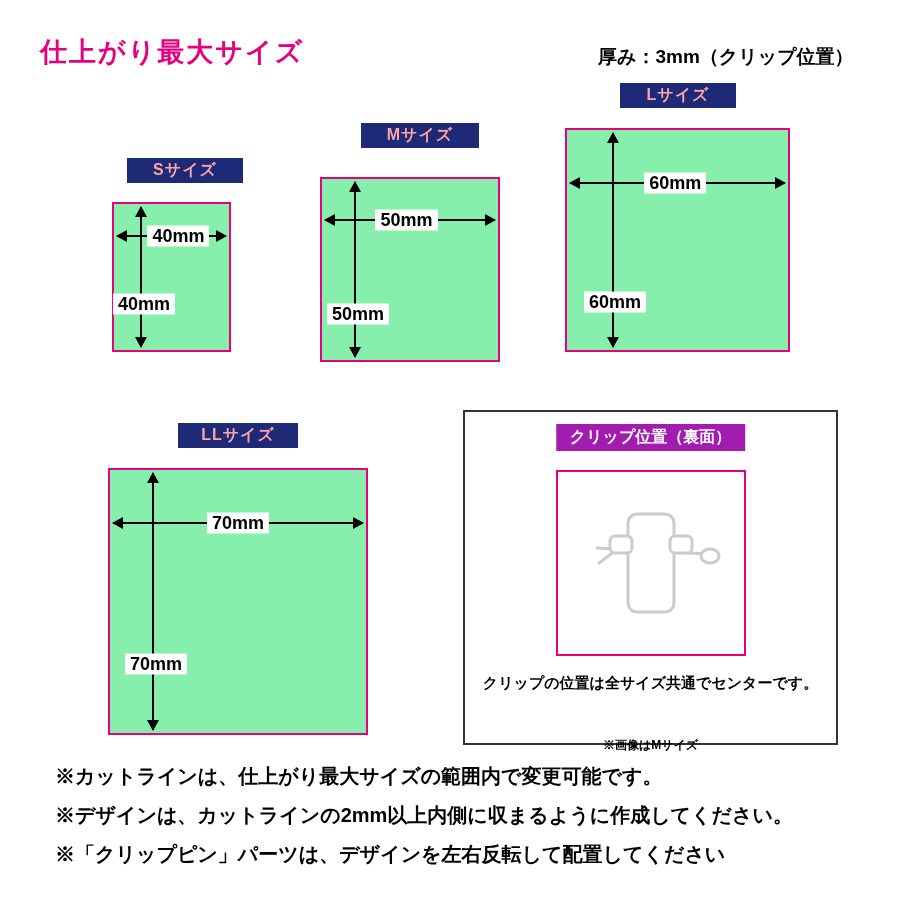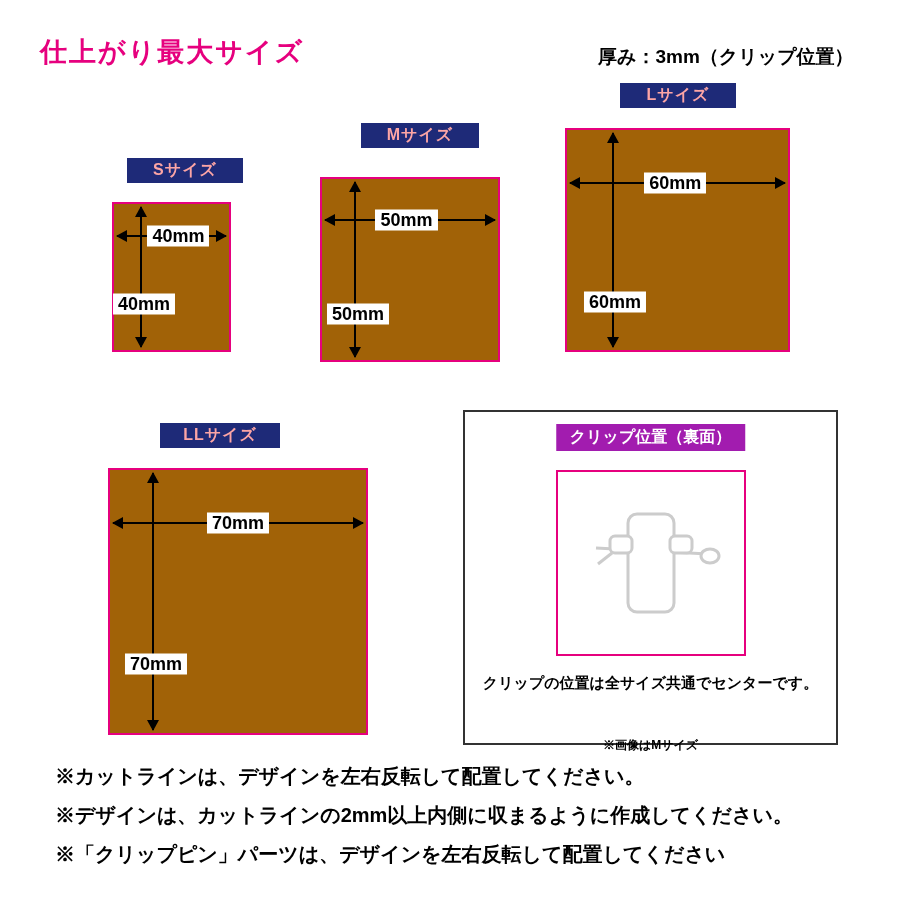--- a/index.html
+++ b/index.html
@@ -33,21 +33,21 @@
     font-size:16px;
     font-weight:bold;
     display:flex;
     align-items:center;
     justify-content:center;
     letter-spacing:1px;
   }
   .size-square {
     position:absolute;
     border:2px solid #e6007e;
-    background:#a16207;
+    background:#86efac;
   }
 
   .arrow-h { position:absolute; height:2px; background:#000; }
   .arrow-h::before {
     content:""; position:absolute; left:-1px; top:50%; transform:translateY(-50%);
     width:0; height:0;
     border-top:6px solid transparent; border-bottom:6px solid transparent;
     border-right:11px solid #000;
   }
   .arrow-h::after {
@@ -155,21 +155,21 @@
 </div>
 
 <div class="size-label" style="left:620px; top:83px; width:116px; height:25px;">Lサイズ</div>
 <div class="size-square" style="left:565px; top:128px; width:225px; height:224px;">
   <div class="arrow-h" style="top:52px; left:3px; right:3px;"></div>
   <div class="arrow-v" style="left:45px; top:3px; bottom:3px;"></div>
   <span class="dim" style="left:49%; top:53px;">60mm</span>
   <span class="dim" style="left:48px; top:172px;">60mm</span>
 </div>
 
-<div class="size-label" style="left:160px; top:423px; width:120px; height:25px;">LLサイズ</div>
+<div class="size-label" style="left:178px; top:423px; width:120px; height:25px;">LLサイズ</div>
 <div class="size-square" style="left:108px; top:468px; width:260px; height:267px;">
   <div class="arrow-h" style="top:52px; left:3px; right:3px;"></div>
   <div class="arrow-v" style="left:42px; top:3px; bottom:3px;"></div>
   <span class="dim" style="left:50%; top:53px;">70mm</span>
   <span class="dim" style="left:46px; top:194px;">70mm</span>
 </div>
 
 <div class="clip-panel" style="left:463px; top:410px; width:375px; height:335px;">
   <div class="clip-label">クリップ位置（裏面）</div>
   <div class="clip-square">
@@ -182,16 +182,16 @@
         <rect x="34" y="30" width="22" height="17" rx="5"></rect>
         <rect x="94" y="30" width="22" height="17" rx="5"></rect>
       </g>
     </svg>
   </div>
   <div class="clip-caption">クリップの位置は全サイズ共通でセンターです。</div>
   <div class="clip-note">※画像はMサイズ</div>
 </div>
 
 <div class="notes">
-  <div class="note-line">※カットラインは、デザインを左右反転して配置してください。</div>
+  <div class="note-line">※カットラインは、仕上がり最大サイズの範囲内で変更可能です。</div>
   <div class="note-line">※デザインは、カットラインの2mm以上内側に収まるように作成してください。</div>
   <div class="note-line">※「クリップピン」パーツは、デザインを左右反転して配置してください</div>
 </div>
 
 </body></html>

